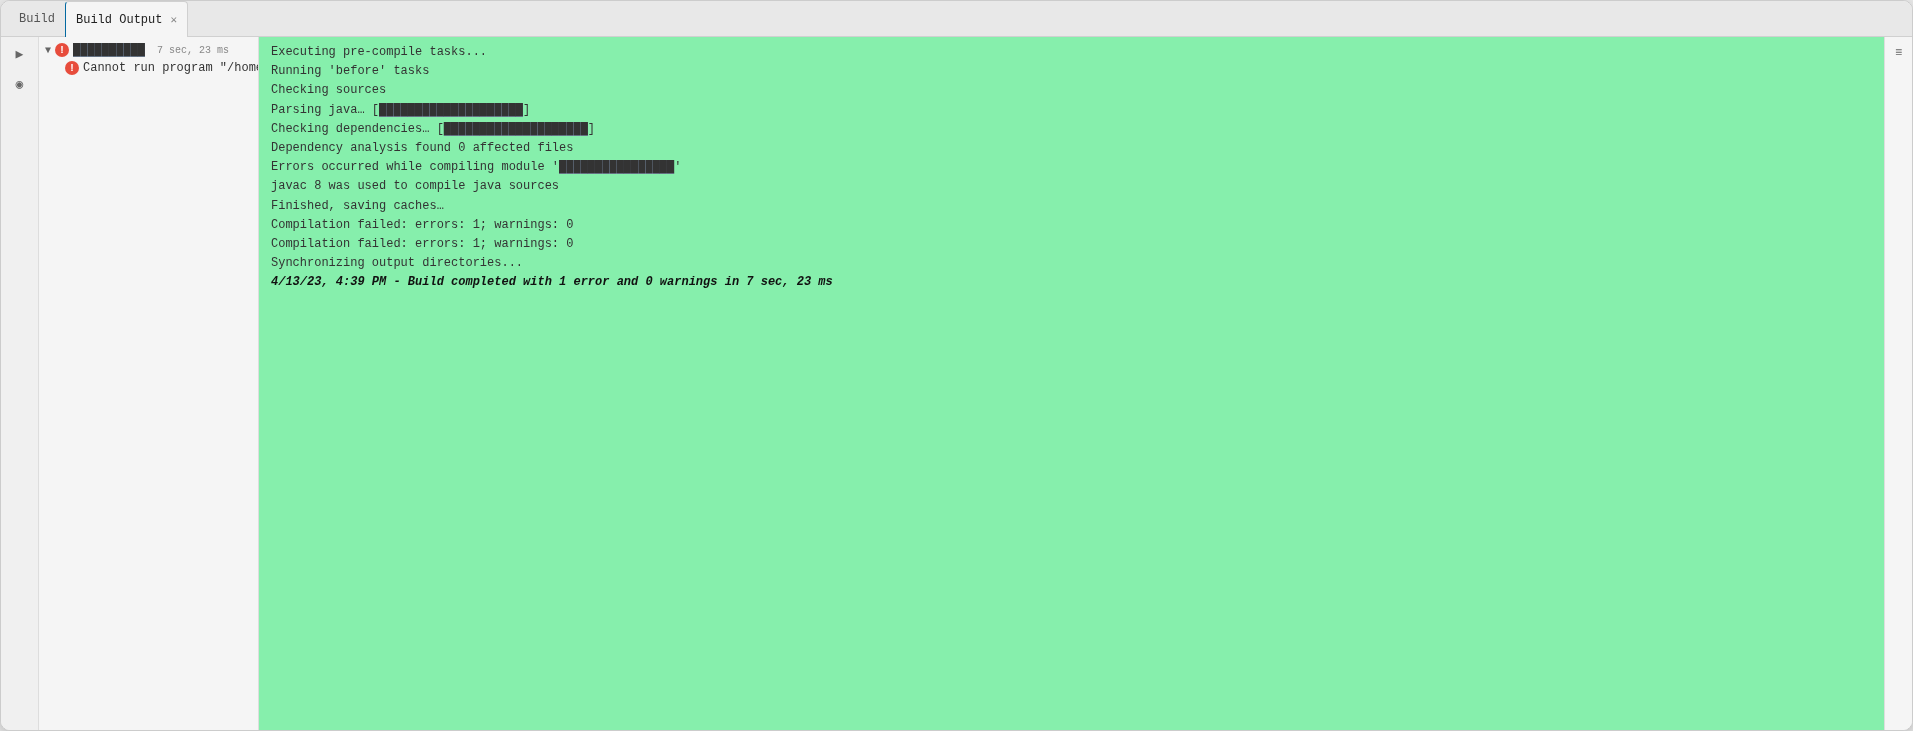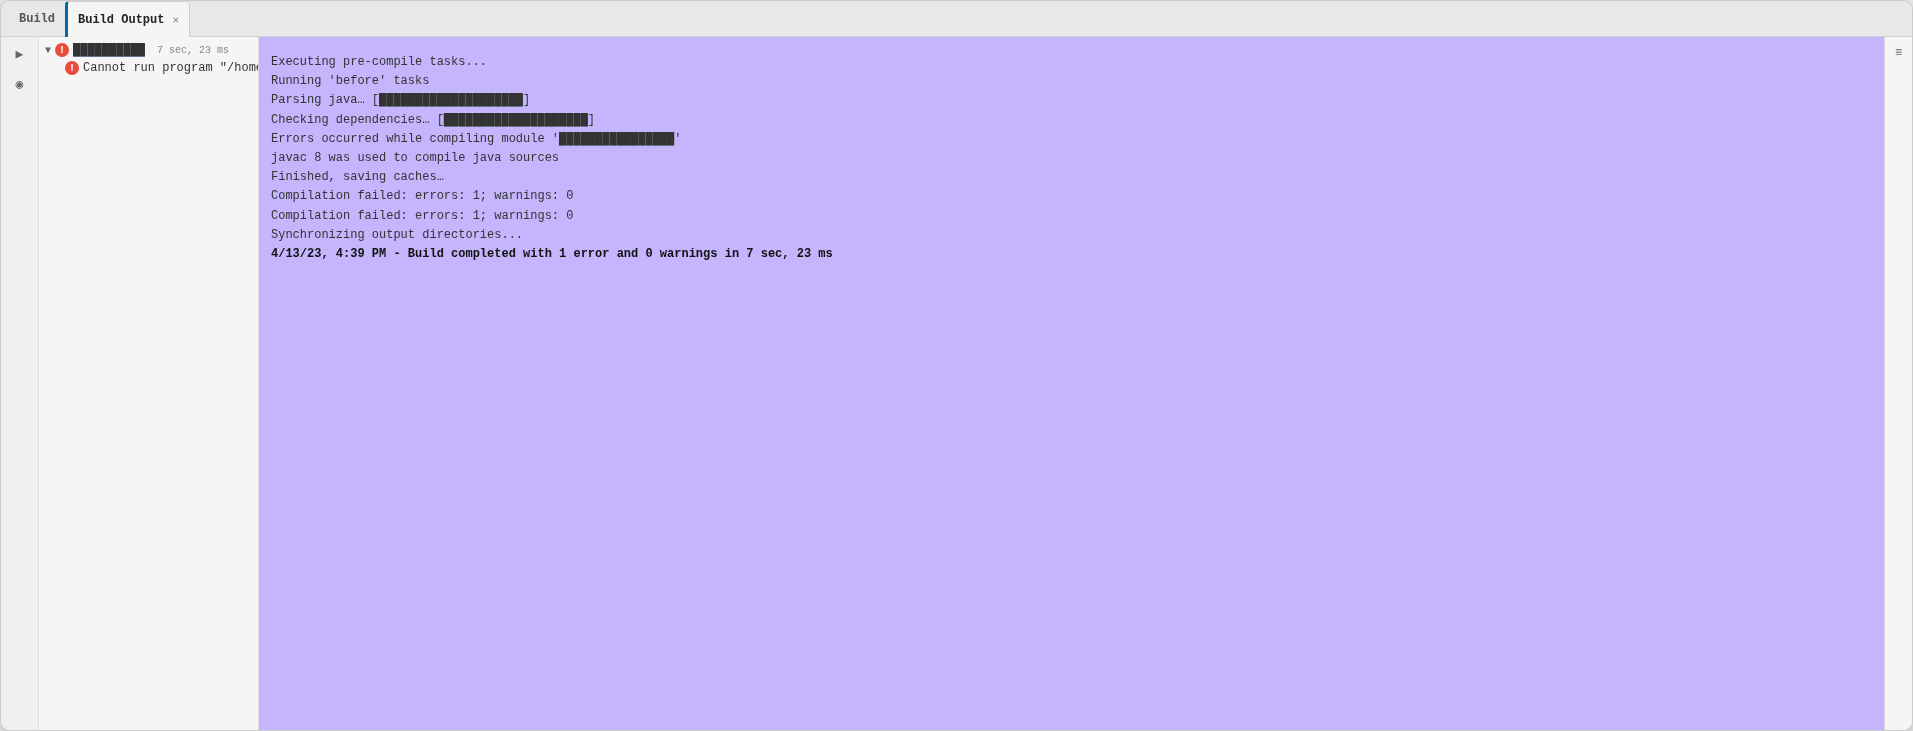--- a/index.html
+++ b/index.html
@@ -38,28 +38,27 @@
 
     .tab {
       display: flex;
       align-items: center;
       padding: 0 10px;
       height: 36px;
       font-size: 12px;
       color: #555;
       cursor: pointer;
       gap: 5px;
-      font-weight: bold;
     }
 
     .tab.active {
       background: #f5f5f5;
       color: #222;
       border-top: 1px solid #d0d0d0;
-      border-left: 3px solid #0369a1;
+      border-left: 1px solid #0369a1;
       border-right: 1px solid #d0d0d0;
       border-radius: 4px 4px 0 0;
       margin-bottom: -1px;
     }
 
     .tab-close {
       font-size: 11px;
       color: #888;
       cursor: pointer;
       margin-left: 3px;
@@ -137,44 +136,45 @@
     }
 
     .tree-item-time {
       color: #888;
       font-size: 10px;
       margin-left: 8px;
     }
 
     .output-panel {
       flex: 1;
-      background: #c4b5fd;
+      background: #86efac;
       overflow-y: auto;
       overflow-x: auto;
-      padding: 16px 12px;
+      padding: 6px 12px;
     }
 
     .output-line {
       line-height: 1.6;
       white-space: nowrap;
       color: #333;
       font-size: 12px;
     }
 
     .output-line.error {
       color: #cc0000;
     }
 
     .output-line.bold {
       font-weight: normal;
     }
 
     .output-line.summary {
       font-weight: bold;
       color: #111;
+      font-style: italic;
     }
 
     .right-actions {
       width: 28px;
       background: #f5f5f5;
       border-left: 1px solid #ddd;
       display: flex;
       flex-direction: column;
       align-items: center;
       padding: 6px 0;
@@ -226,22 +226,24 @@
       <div class="tree-item" style="padding-left: 26px;">
         <span class="error-icon">!</span>
         <span class="tree-item-text">Cannot run program "/home</span>
       </div>
     </div>
 
     <div class="output-panel">
 
       <div class="output-line normal">Executing pre-compile tasks...</div>
       <div class="output-line normal">Running 'before' tasks</div>
+      <div class="output-line normal">Checking sources</div>
       <div class="output-line normal">Parsing java… [<span style="background:#b3d4ff; color:#333;">████████████████████</span>]</div>
       <div class="output-line normal">Checking dependencies… [<span style="background:#b3d4ff; color:#333;">████████████████████</span>]</div>
+      <div class="output-line normal">Dependency analysis found 0 affected files</div>
       <div class="output-line bold">Errors occurred while compiling module '<span style="background:#b3d4ff; color:#333;">████████████████</span>'</div>
       <div class="output-line bold">javac 8 was used to compile java sources</div>
       <div class="output-line normal">Finished, saving caches…</div>
       <div class="output-line normal">Compilation failed: errors: 1; warnings: 0</div>
       <div class="output-line normal">Compilation failed: errors: 1; warnings: 0</div>
       <div class="output-line normal">Synchronizing output directories...</div>
       <div class="output-line summary">4/13/23, 4:39 PM - Build completed with 1 error and 0 warnings in 7 sec, 23 ms</div>
 
     </div>
 

